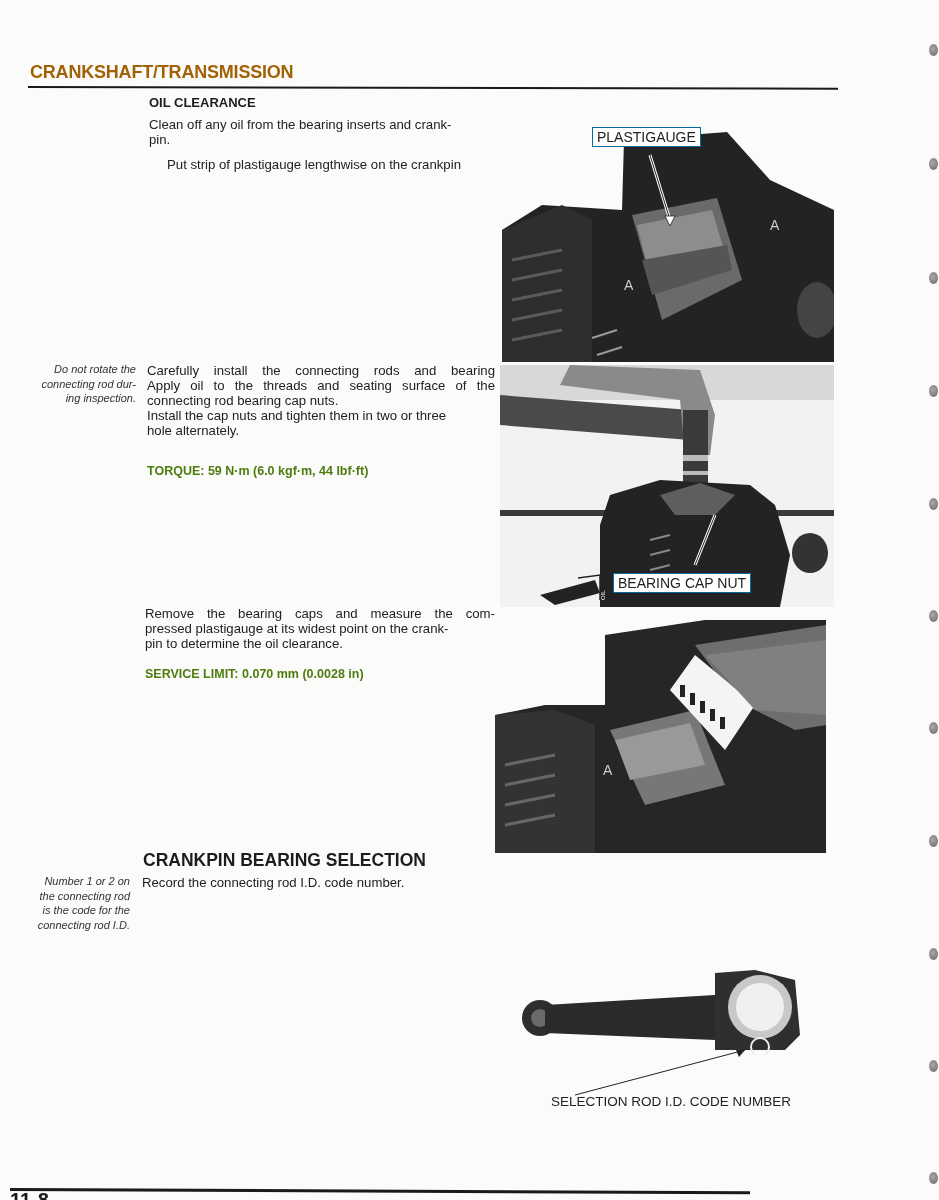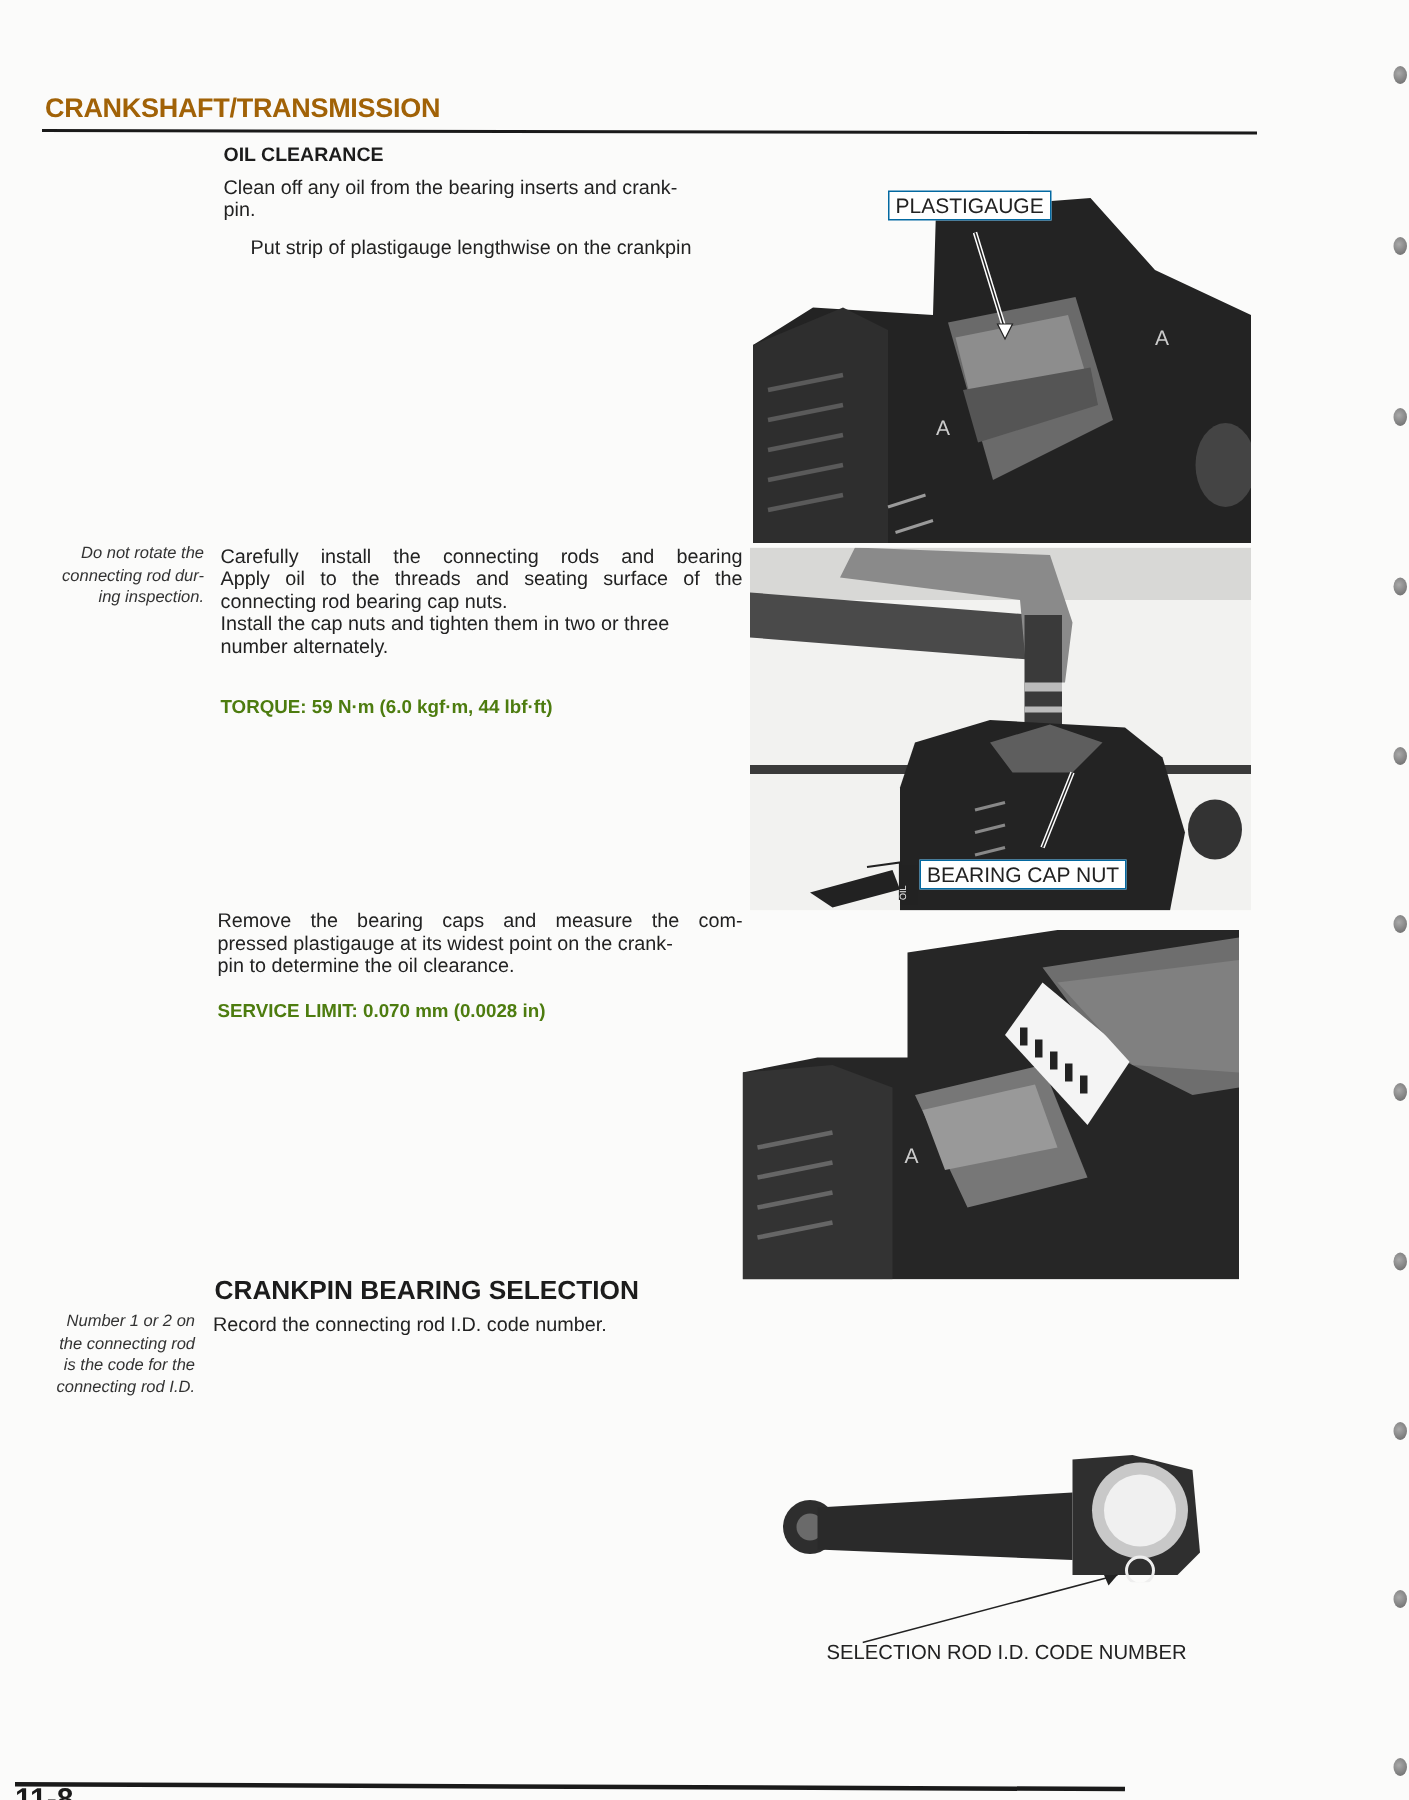--- a/index.html
+++ b/index.html
@@ -40,21 +40,21 @@
   <div>Do not rotate the</div>
   <div>connecting rod dur-</div>
   <div>ing inspection.</div>
 </div>
 
 <div class="abs body-text" style="left:147px;top:363px;width:348px;text-align:justify;">
   <div style="text-align-last:justify;">Carefully install the connecting rods and bearing</div>
   <div style="text-align-last:justify;">Apply oil to the threads and seating surface of the</div>
   <div>connecting rod bearing cap nuts.</div>
   <div>Install the cap nuts and tighten them in two or three</div>
-  <div>number alternately.</div>
+  <div>hole alternately.</div>
 </div>
 <div class="abs spec" style="left:147px;top:464px;">TORQUE: 59 N·m (6.0 kgf·m, 44 lbf·ft)</div>
 
 <div class="abs body-text" style="left:145px;top:606px;width:350px;">
   <div style="text-align:justify;text-align-last:justify;">Remove the bearing caps and measure the com-</div>
   <div>pressed plastigauge at its widest point on the crank-</div>
   <div>pin to determine the oil clearance.</div>
 </div>
 <div class="abs spec" style="left:145px;top:667px;">SERVICE LIMIT: 0.070 mm (0.0028 in)</div>
 

